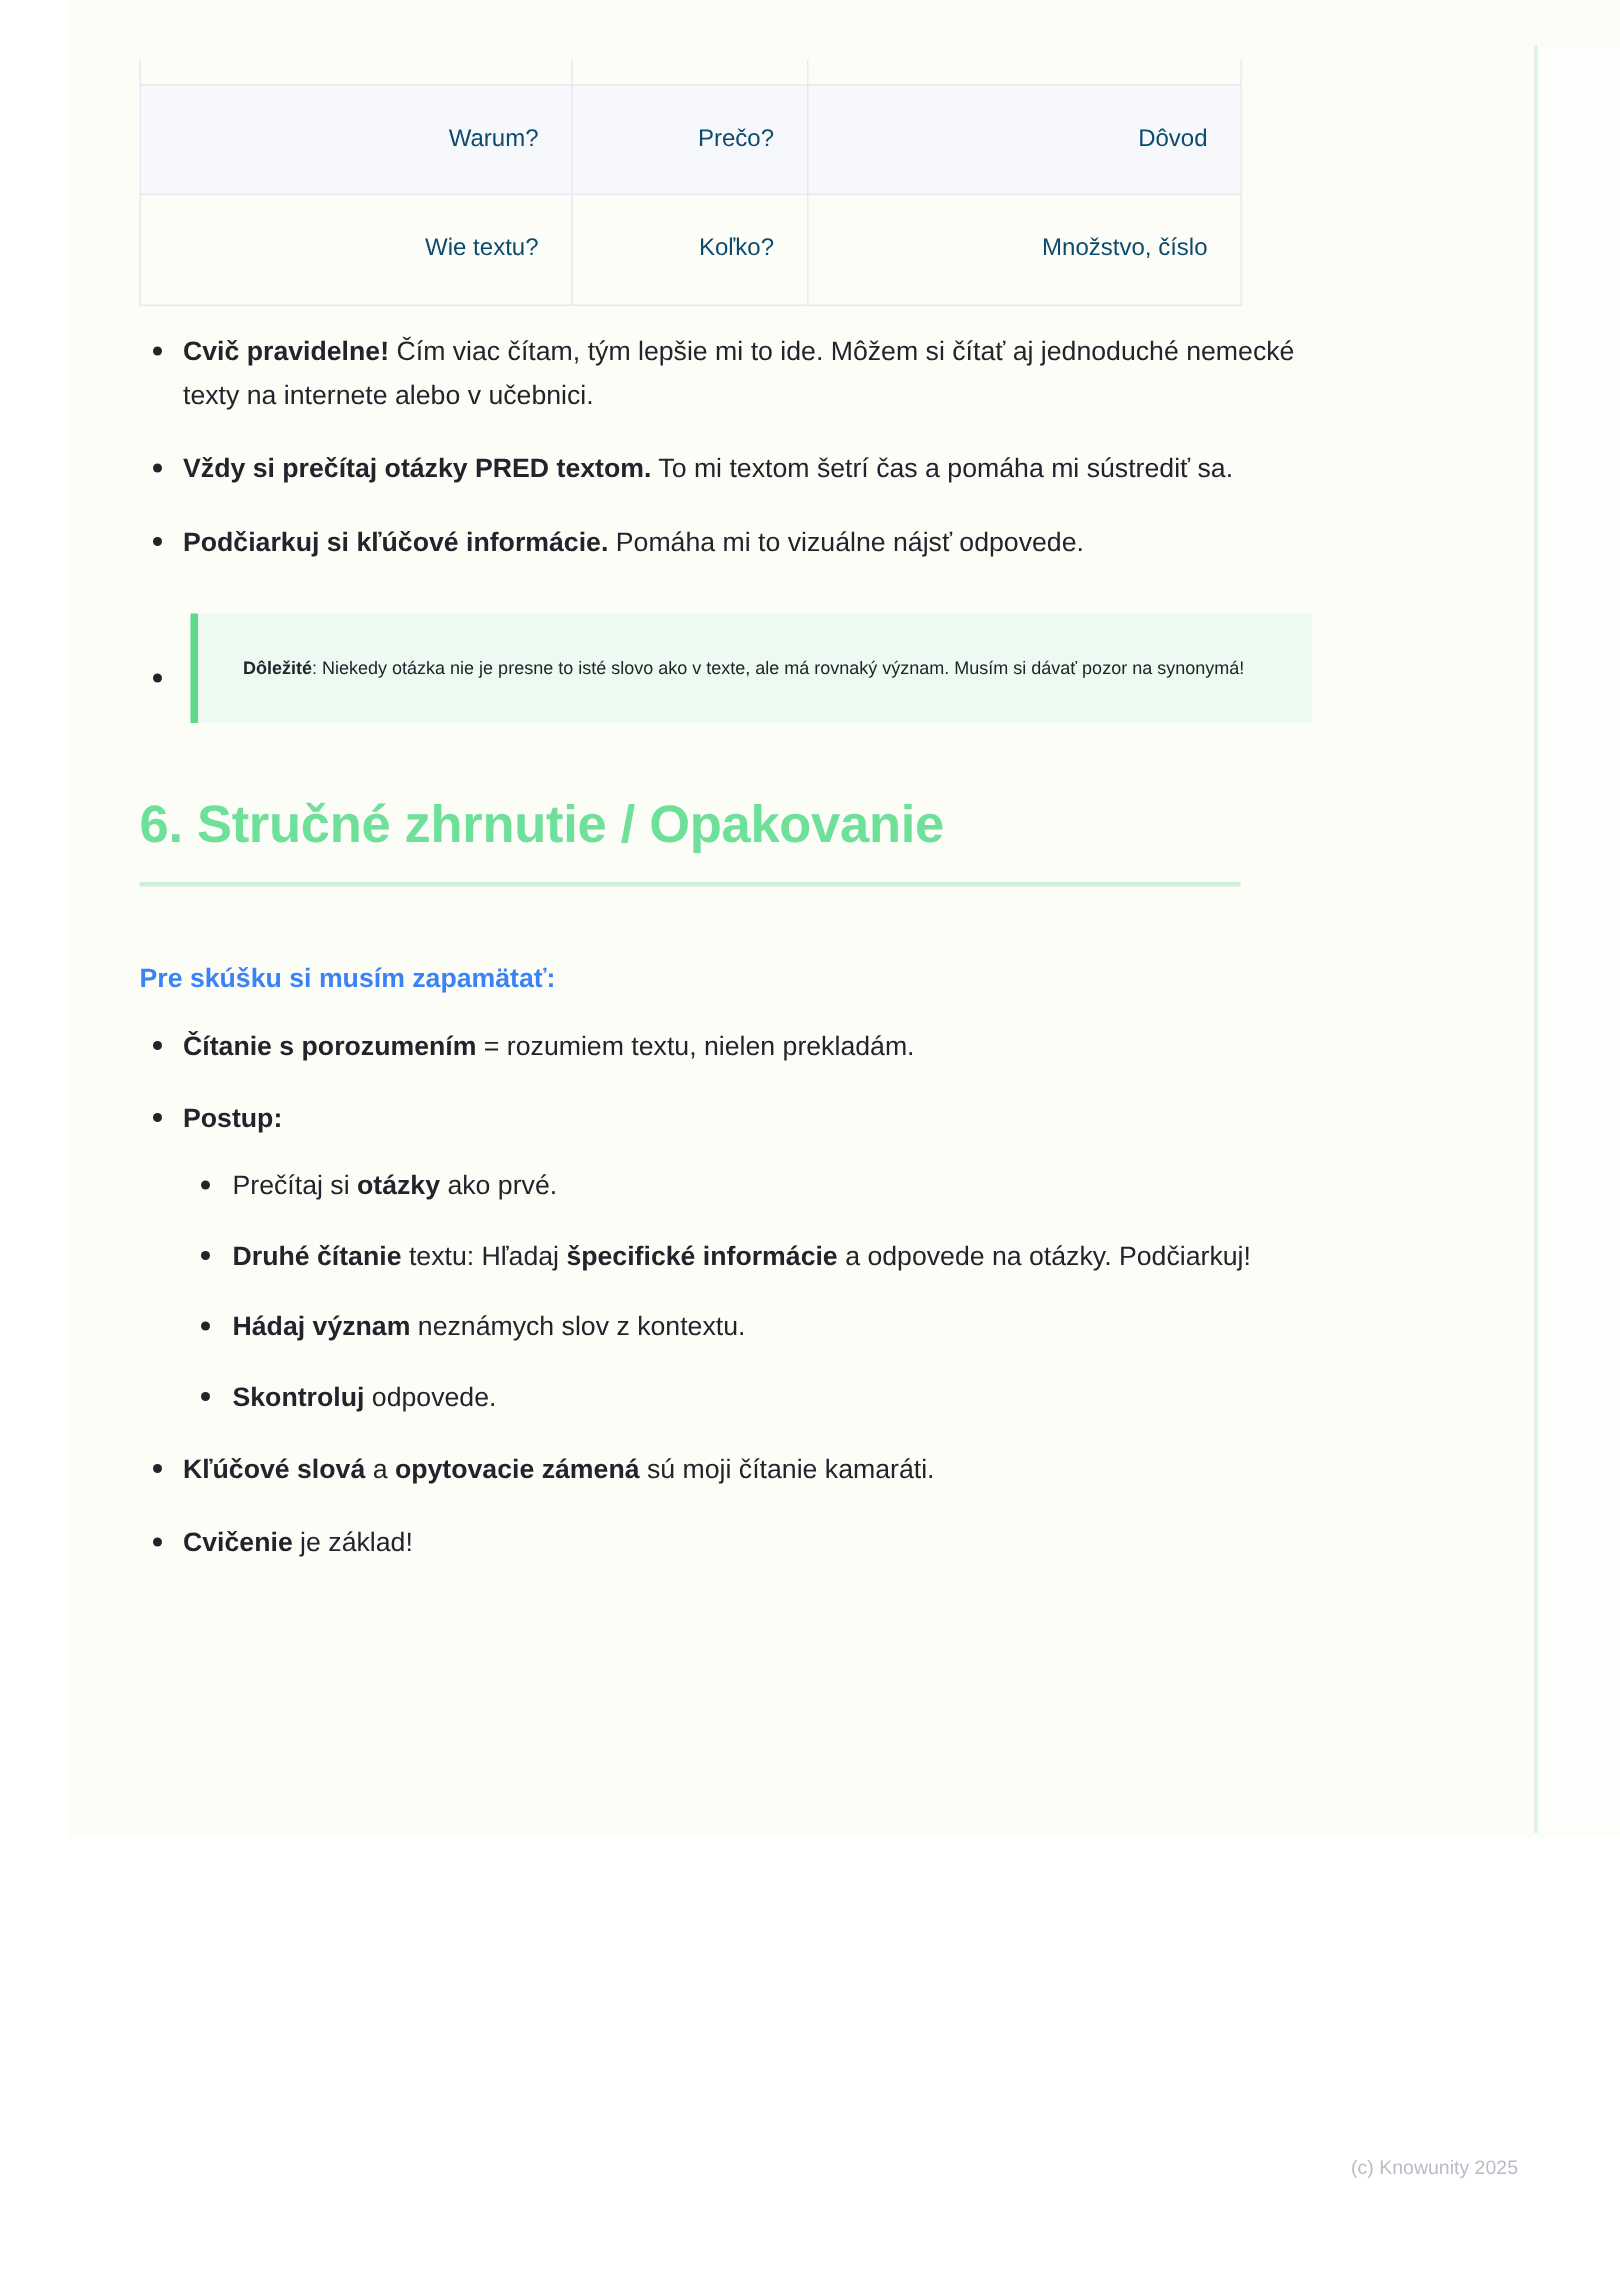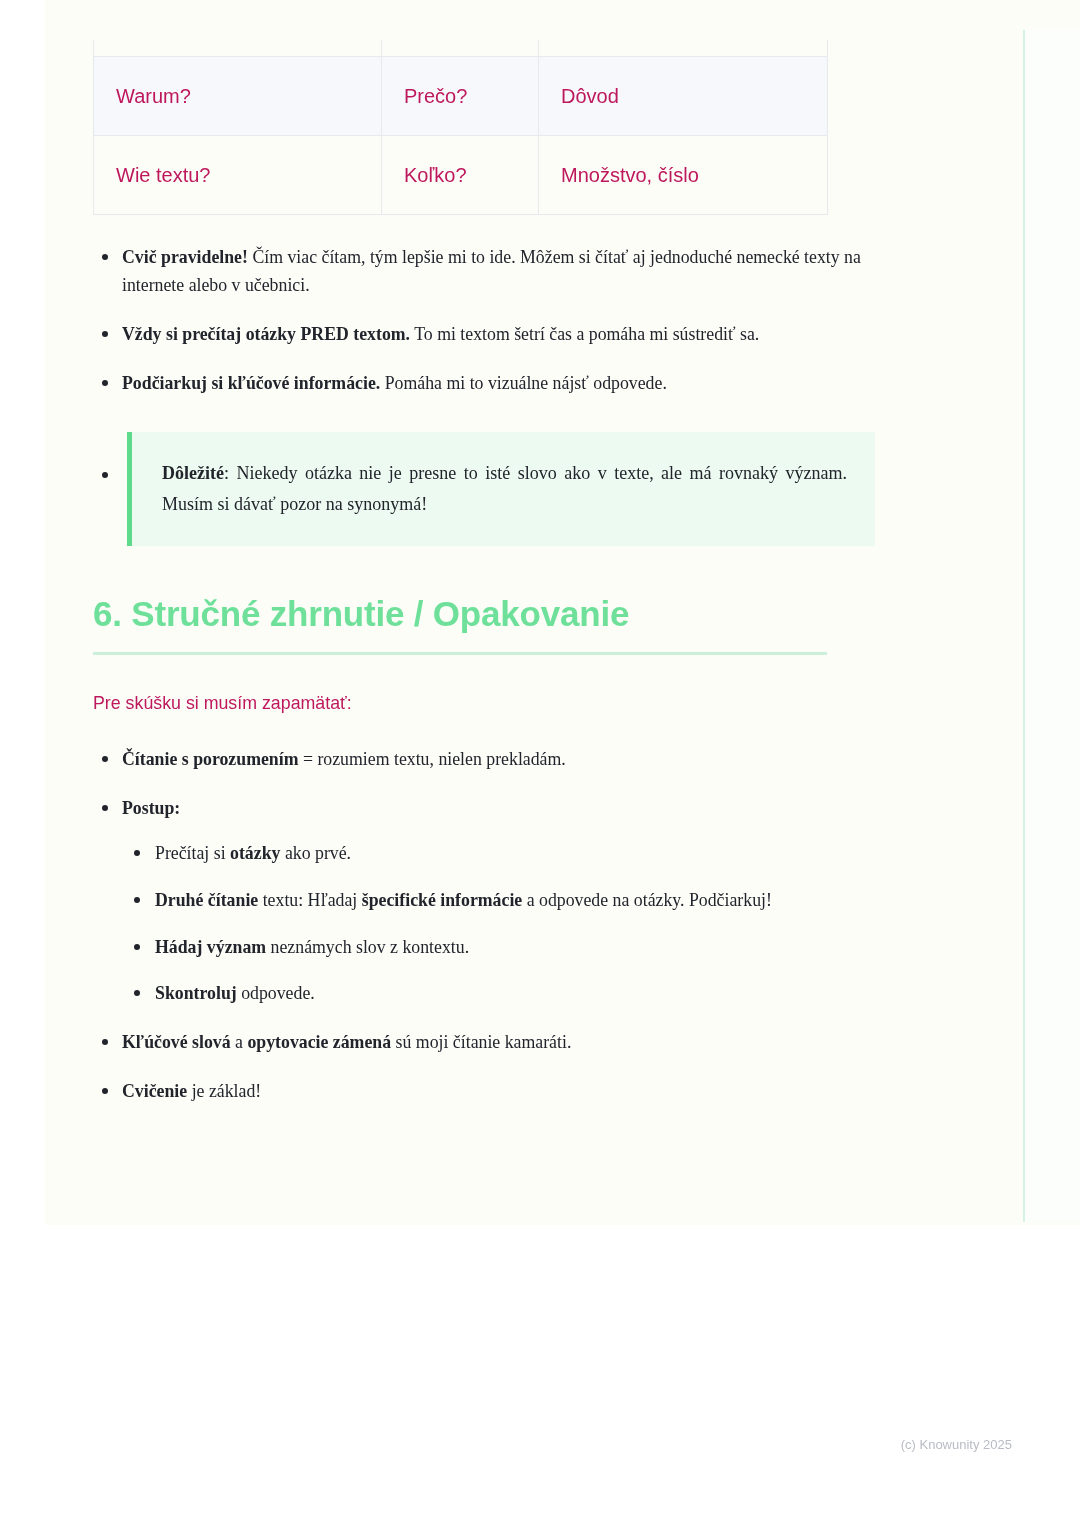--- a/index.html
+++ b/index.html
@@ -58,44 +58,44 @@
   
   table.qtable {
     width: 734px;
     border-collapse: collapse;
     table-layout: fixed;
     margin-top: 40px;
   }
   table.qtable td {
     border: 1px solid #e8e9ef;
     padding: 26px 22px;
-    font-size: 20px;
-    color: #be185d;
+    font-size: 16px;
+    color: #0c4a6e;
     vertical-align: middle;
     line-height: 1.3;
+    text-align: right;
   }
   table.qtable col.c1 { width: 288px; }
   table.qtable col.c2 { width: 157px; }
   table.qtable col.c3 { width: 289px; }
 
   
   tr.clipped td {
     padding: 0;
     height: 16px;
     border-top: none;
     background: #fdfdf8;
   }
   tr.shaded td { background: #f7f8fc; }
   tr.plain  td { background: #fdfdf8; }
 
   
   ul.lvl1 {
     list-style: none;
-    margin-top: 28px;
-    font-family: Liberation Serif, serif;
+    margin-top: 16px;
   }
   ul.lvl1 > li {
     position: relative;
     padding-left: 29px;
     margin-bottom: 20px;
     font-size: 17.8px;
     line-height: 1.62;
     color: #22242c;
   }
   ul.lvl1 > li::before {
@@ -142,21 +142,21 @@
   }
   li.callout-host::before {
     left: 9px !important;
     top: 40px !important;
   }
   .callout {
     margin-left: 34px;
     background: #edfaf1;
     border-left: 5px solid #5fd98a;
     padding: 26px 28px 26px 30px;
-    font-size: 18px;
+    font-size: 12px;
     line-height: 1.72;
     color: #22242c;
     text-align: justify;
   }
 
   
   h2.section {
     margin-top: 48px;
     font-size: 35px;
     font-weight: bold;
@@ -164,24 +164,25 @@
     letter-spacing: -0.2px;
   }
   .rule {
     margin-top: 18px;
     width: 734px;
     height: 3px;
     background: #cdeed9;
   }
 
   p.lead {
-    margin-top: 34px;
+    margin-top: 47px;
     font-size: 17.8px;
     line-height: 1.6;
-    color: #be185d;
+    color: #3b82f6;
+    font-weight: bold;
   }
 
   
   #footer {
     position: absolute;
     left: 0;
     top: 1437px;
     width: 1012px;
     text-align: right;
     font-size: 13px;

